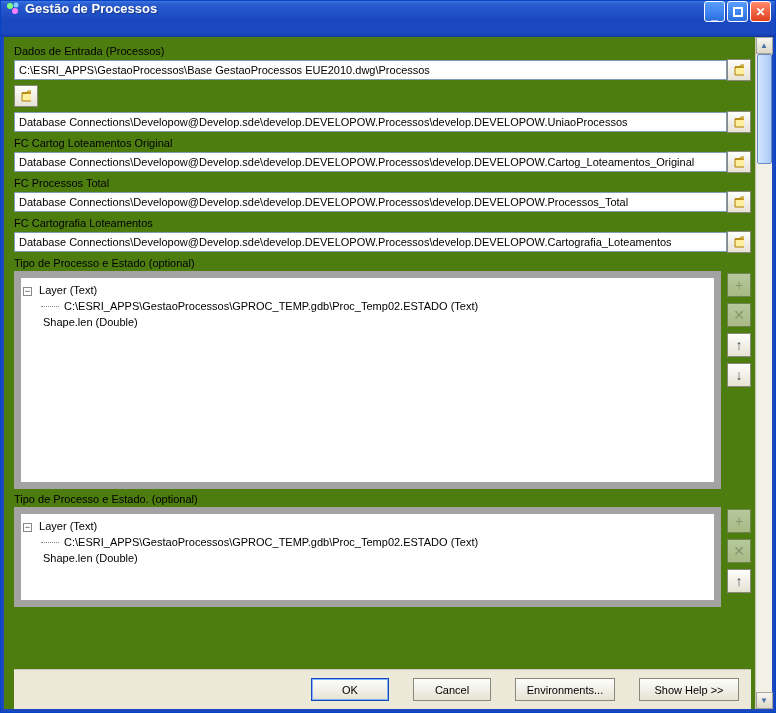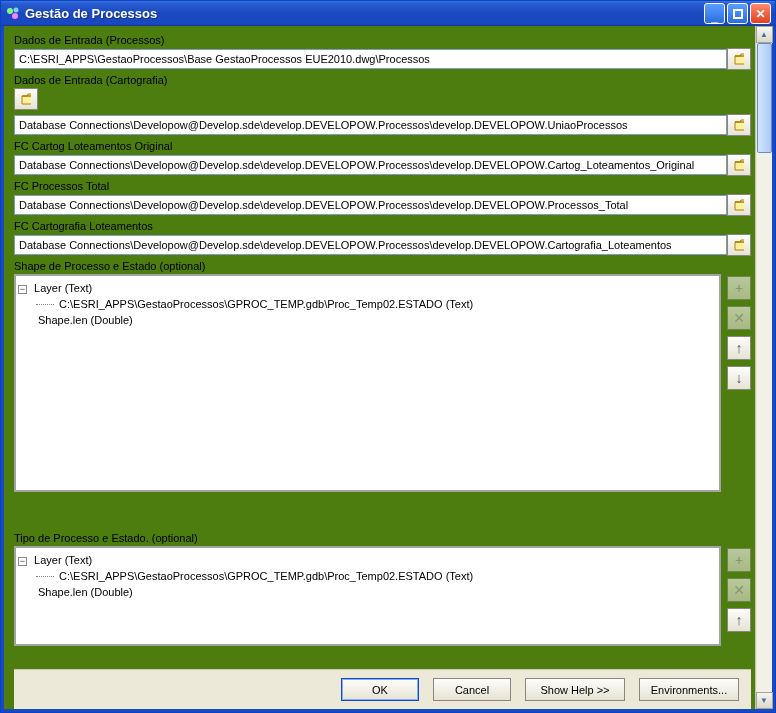--- a/index.html
+++ b/index.html
@@ -14,24 +14,24 @@
   }
   .window {
     width: 776px;
     height: 713px;
     border: 1px solid #0842c5;
     background: #ece9d8;
     display: flex;
     flex-direction: column;
   }
   .titlebar {
-    height: 25px;
+    height: 36px;
     background: linear-gradient(to bottom, #3b77e2 0%, #2a5dd1 8%, #1a48c0 50%, #1a48c0 90%, #123a9e 100%);
     display: flex;
-    align-items: center;
+    align-items: flex-start;
     color: #fff;
     padding: 0 4px;
   }
   .titlebar .app-icon {
     width: 16px; height: 16px;
     margin-right: 4px;
     display: inline-flex; align-items: center; justify-content: center;
   }
   .titlebar .title {
     font-weight: bold;
@@ -106,21 +106,21 @@
     white-space: nowrap;
   }
   .browse-btn {
     width: 24px; height: 22px;
     background: linear-gradient(to bottom,#fdfdfb,#e6e3d4);
     border:1px solid #8a887c;
     display:flex;align-items:center;justify-content:center;
   }
   .tree-box {
     background: #fff;
-    border: 2px solid #a3a3a3;
+    border: 7px solid #a3a3a3;
     padding: 4px 2px;
     overflow: auto;
   }
   .tree-box.big { height: 218px; }
   .tree-box.small { height: 100px; }
   .tree-section { display:flex; gap:6px; }
   .tree-side {
     width: 24px;
     display:flex; flex-direction:column; gap:6px;
     padding-top:2px;
@@ -147,21 +147,21 @@
     border-bottom:1px dotted #888;
     position:relative; top:-3px;
     margin-left:4px;
     margin-right:2px;
   }
 
   .bottom-bar {
     height: 40px;
     border-top:1px solid #c8c5b6;
     display:flex; align-items:center; justify-content:flex-end;
-    gap:14px; padding: 0 12px;
+    gap:24px; padding: 0 12px;
     background:#ece9d8;
   }
   .btn {
     height: 23px;
     min-width: 78px;
     padding: 0 10px;
     background: linear-gradient(to bottom,#fdfdfb,#e6e3d4);
     border:1px solid #8a887c;
     font-family:Tahoma,sans-serif; font-size:11px;
   }
@@ -205,21 +205,20 @@
           <input class="text-input" value="C:\ESRI_APPS\GestaoProcessos\Base GestaoProcessos EUE2010.dwg\Processos" style="">
           <button class="browse-btn">
             <svg width="16" height="14">
                 <path d="M1 4h5l1-2h7v2H1z M1 4h13l-2 8H1z" fill="#fff0a0" stroke="#b08000"></path>
               </svg>
           </button>
         </div>
       </div>
 
       <div class="field-row">
-        <div class="field-label">Dados de Entrada (Cartografia)</div>
         <div class="input-line">
           <button class="browse-btn">
             <svg width="16" height="14">
                 <path d="M1 4h5l1-2h7v2H1z M1 4h13l-2 8H1z" fill="#fff0a0" stroke="#b08000"></path>
               </svg>
           </button>
         </div>
       </div>
 
       <div class="field-row">
@@ -263,21 +262,21 @@
           <input class="text-input" value="Database Connections\Developow@Develop.sde\develop.DEVELOPOW.Processos\develop.DEVELOPOW.Cartografia_Loteamentos" style="">
           <button class="browse-btn">
             <svg width="16" height="14">
                 <path d="M1 4h5l1-2h7v2H1z M1 4h13l-2 8H1z" fill="#fff0a0" stroke="#b08000"></path>
               </svg>
           </button>
         </div>
       </div>
 
       <div class="field-row" style="flex:0 0 auto;">
-        <div class="field-label">Shape de Processo e Estado (optional)</div>
+        <div class="field-label">Tipo de Processo e Estado (optional)</div>
         <div class="tree-section">
           <div class="tree-box big" style="flex:1;">
             <div class="tree-row">
               <span class="tree-toggle">−</span>
               <span>Layer (Text)</span>
             </div>
             <div class="tree-row" style="padding-left:14px;">
               <span class="tree-dots"></span>
               <span>C:\ESRI_APPS\GestaoProcessos\GPROC_TEMP.gdb\Proc_Temp02.ESTADO (Text)</span>
             </div>
@@ -295,21 +294,21 @@
             <button class="side-btn">
                 <span>↑</span>
               </button>
             <button class="side-btn">
                 <span>↓</span>
               </button>
           </div>
         </div>
       </div>
 
-      <div class="field-row" style="flex:0 0 auto;margin-top:36px;">
+      <div class="field-row" style="flex:0 0 auto;">
         <div class="field-label">Tipo de Processo e Estado. (optional)</div>
         <div class="tree-section">
           <div class="tree-box small" style="flex:1;">
             <div class="tree-row">
               <span class="tree-toggle">−</span>
               <span>Layer (Text)</span>
             </div>
             <div class="tree-row" style="padding-left:14px;">
               <span class="tree-dots"></span>
               <span>C:\ESRI_APPS\GestaoProcessos\GPROC_TEMP.gdb\Proc_Temp02.ESTADO (Text)</span>
@@ -330,22 +329,22 @@
               </button>
           </div>
         </div>
       </div>
 
       <div style="flex:1;"></div>
 
       <div class="bottom-bar">
         <button class="btn default">OK</button>
         <button class="btn">Cancel</button>
+        <button class="btn" style="min-width:100px;">Environments...</button>
         <button class="btn" style="min-width:100px;">Show Help &gt;&gt;</button>
-        <button class="btn" style="min-width:100px;">Environments...</button>
       </div>
     </div>
 
     <div class="outer-scroll">
       <div class="scroll-arrow">
           <span>▲</span>
         </div>
       <div class="scroll-track">
         <div class="scroll-thumb"></div>
       </div>

